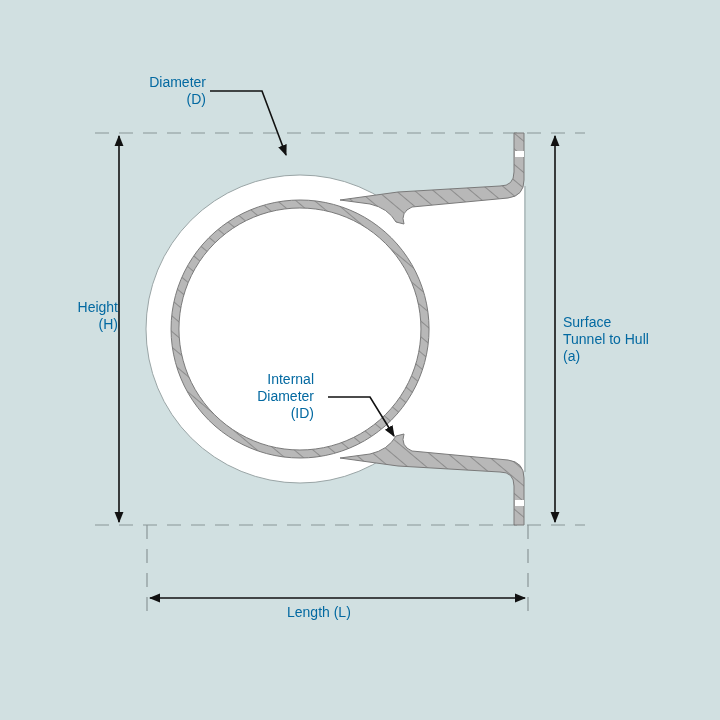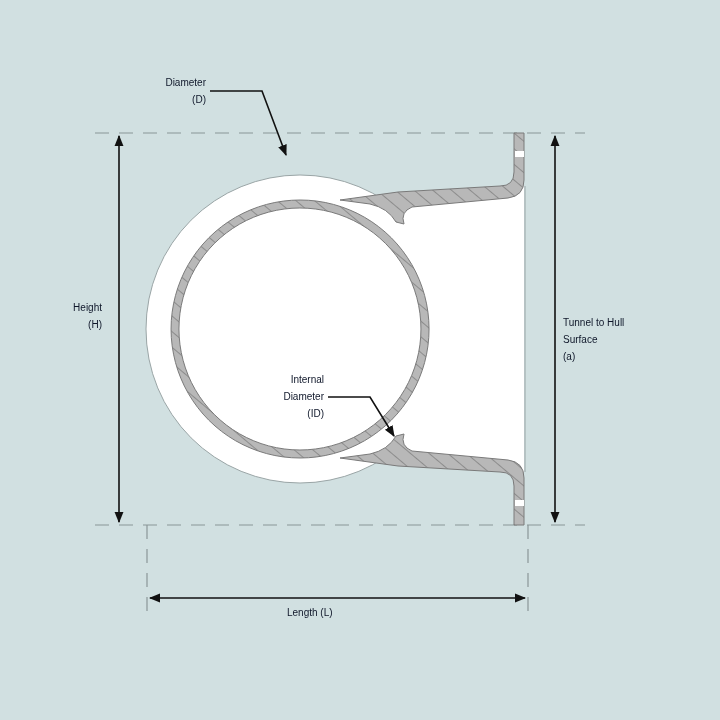--- a/index.html
+++ b/index.html
@@ -5,23 +5,23 @@
     html, body { margin: 0; padding: 0; }
     body {
       width: 720px; height: 720px; overflow: hidden;
       background: #d1e0e1;
       font-family: "Liberation Sans", "DejaVu Sans", sans-serif;
     }
     #stage { position: relative; width: 720px; height: 720px; }
     svg { position: absolute; left: 0; top: 0; }
     .label {
       position: absolute;
-      font-size: 10px;
+      font-size: 14px;
       line-height: 17px;
-      color: #0f172a;
+      color: #0369a1;
       font-family: "Liberation Sans", "DejaVu Sans", sans-serif;
       white-space: nowrap;
     }
     .right { text-align: right; }
     .center { text-align: left; }
     .left { text-align: left; }
   </style>
 </head>
 <body>
 
@@ -91,34 +91,34 @@
     <g>
       <polyline points="328,397 370,397 394,436" fill="none" stroke="#111" stroke-width="1.6" marker-end="url(#arrow)"></polyline>
     </g>
   </svg>
 
   <div class="label right" style="left:120px; top:74px; width:86px;">
     <div>Diameter</div>
     <div>(D)</div>
   </div>
 
-  <div class="label right" style="left:32px; top:299px; width:70px;">
+  <div class="label right" style="left:48px; top:299px; width:70px;">
     <div>Height</div>
     <div>(H)</div>
   </div>
 
-  <div class="label right" style="left:232px; top:371px; width:92px;">
+  <div class="label right" style="left:222px; top:371px; width:92px;">
     <div>Internal</div>
     <div>Diameter</div>
     <div>(ID)</div>
   </div>
 
   <div class="label left" style="left:563px; top:314px; width:130px;">
+    <div>Surface</div>
     <div>Tunnel to Hull</div>
-    <div>Surface</div>
     <div>(a)</div>
   </div>
 
   <div class="label center" style="left:287px; top:604px; width:100px;">
     <div>Length (L)</div>
   </div>
 
 </div>
 
 </body></html>

